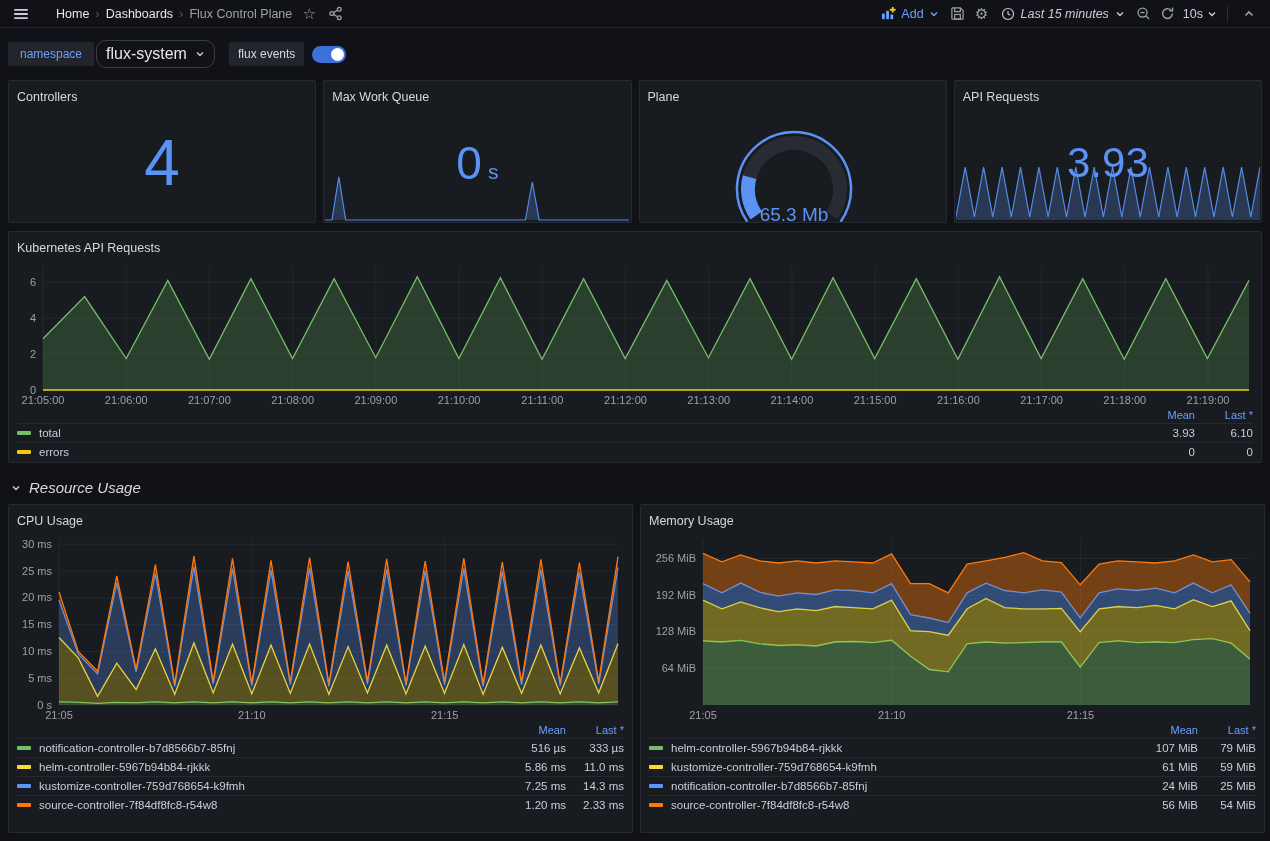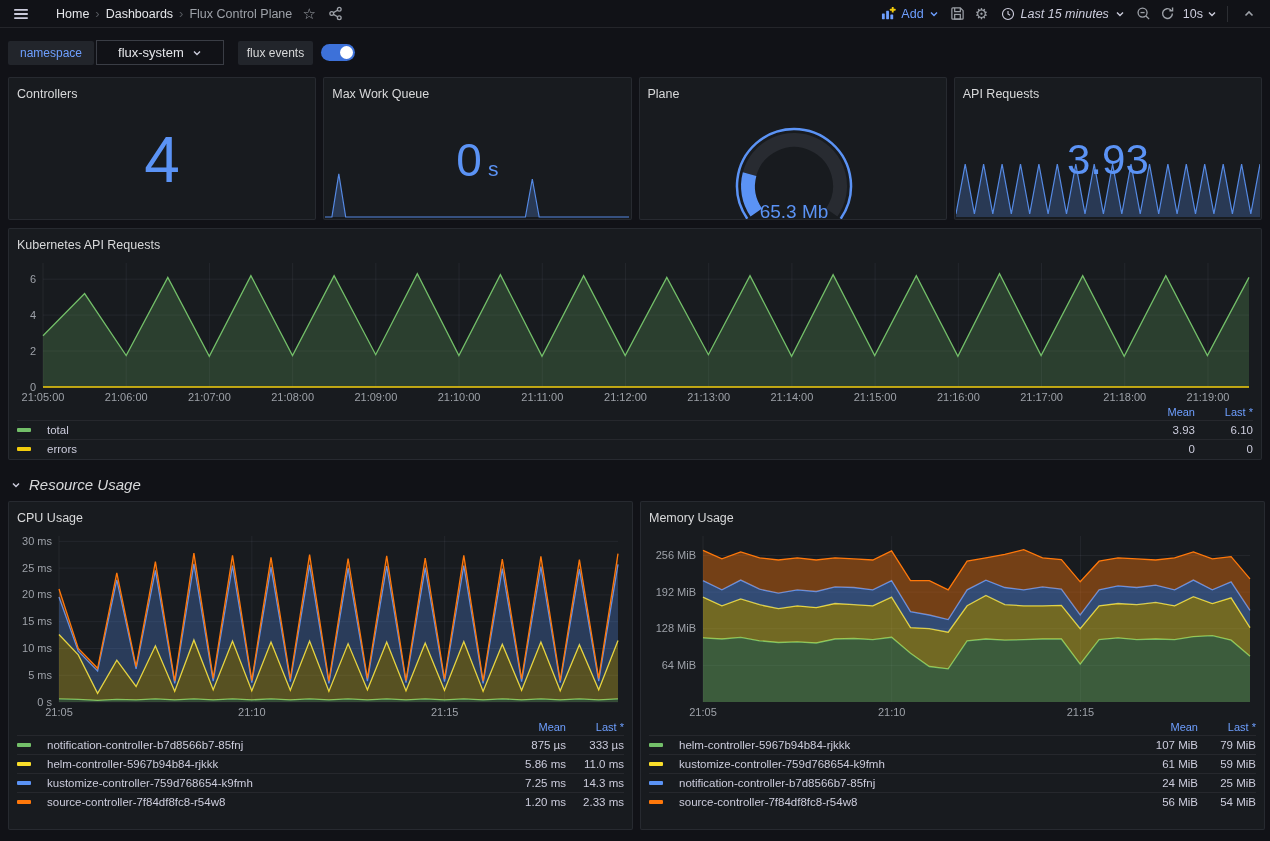--- a/index.html
+++ b/index.html
@@ -23,21 +23,21 @@
   .time-btn { display:flex; align-items:center; gap:6px; color:#CCCCDC; font-size:12.5px;
               padding:0 6px; cursor:pointer;font-style:italic; }
   .refresh-group { display:flex; align-items:center; gap:4px; color:#CCCCDC; font-size:12.5px; cursor:pointer; }
   .vdivider { width:1px; height:16px; background:#2C2E33; margin:0 8px; }
   .uni-icon { font-size:15px; line-height:1; color:#9DA1A8; }
   
   .filters { display:flex; align-items:center; gap:14px; padding:12px 8px 6px 8px; }
   .var-group { display:flex; align-items:center; gap:2px; }
   .var-label { background:#22252B; color:#6E9FFF; font-size:12px; padding:5px 12px; border-radius:2px; cursor:pointer; }
   .var-select { display:flex; align-items:center; gap:8px; border:1px solid #3A3D45; background:#111217;
-                color:#E4E5E9; font-size:13px; padding:4px 21px; border-radius:0; cursor:pointer; }
+                color:#E4E5E9; font-size:16px; padding:4px 9px; border-radius:10px; cursor:pointer; }
   .chip { background:#22252B; color:#D8D9DA; font-size:12px; padding:5px 9px; border-radius:2px; }
   .toggle { width:34px; height:17px; border-radius:9px; background:#3D71D9; position:relative; cursor:pointer; margin-left:6px;}
   .toggle .knob { position:absolute; top:2px; right:2px; width:13px; height:13px; border-radius:50%; background:#FFFFFF; }
   
   .dashboard { padding:6px 8px 8px 8px; display:flex; flex-direction:column; gap:8px; }
   .row { display:flex; gap:7px; }
   .panel { background:#181B1F; border:1px solid rgba(204,204,220,0.09); border-radius:2px;
            position:relative; padding:6px 8px; }
   .panel-title { font-size:12.5px; color:#D8D9DA; line-height:16px; cursor:pointer; display:inline-block; }
   .stat-panel { flex:1; height:143px; overflow:hidden; }
@@ -54,21 +54,21 @@
   .k8s-panel { width:100%; height:232px; }
   .half-panel { flex:1; height:329px; }
   .section-head { display:flex; align-items:center; gap:7px; padding:8px 2px 0 2px;
                   color:#D8D9DA; font-size:15px; font-weight:500; cursor:pointer;font-style:italic; }
   .ts-chart { margin-top:2px; }
   .legend { margin-top:0; }
   .lg-head { display:flex; justify-content:flex-end; color:#6E9FFF; font-size:11px; padding:1px 0 2px 0; }
   .lg-col { width:58px; text-align:right; }
   .lg-row { display:flex; align-items:center; font-size:11.5px; color:#CCCCDC;
             border-top:1px solid rgba(204,204,220,0.08); padding:3px 0; cursor:pointer; }
-  .lg-name { flex:1; display:flex; align-items:center; gap:16px; }
+  .lg-name { flex:1; display:flex; align-items:center; gap:8px; }
   .lg-swatch { width:14px; height:4px; border-radius:1px; flex:none; }
 </style>
 </head>
 <body>
 
 <div class="topnav">
   <span class="icon-btn">
     <svg width="16" height="16" viewBox="0 0 16 16">
         <g fill="#CCCCDC">
           <rect x="1" y="3" width="14" height="1.8" rx="0.9"></rect>
@@ -346,21 +346,21 @@
       <div class="legend">
           <div class="lg-head">
             <span class="lg-col">Mean</span>
             <span class="lg-col">Last *</span>
           </div>
           <div class="lg-row">
             <span class="lg-name">
               <span class="lg-swatch" style="background: rgb(115, 191, 105);"></span>
               <span>notification-controller-b7d8566b7-85fnj</span>
             </span>
-            <span class="lg-col">875 µs</span>
+            <span class="lg-col">516 µs</span>
             <span class="lg-col">333 µs</span>
           </div>
           <div class="lg-row">
             <span class="lg-name">
               <span class="lg-swatch" style="background: rgb(250, 222, 42);"></span>
               <span>helm-controller-5967b94b84-rjkkk</span>
             </span>
             <span class="lg-col">5.86 ms</span>
             <span class="lg-col">11.0 ms</span>
           </div>

